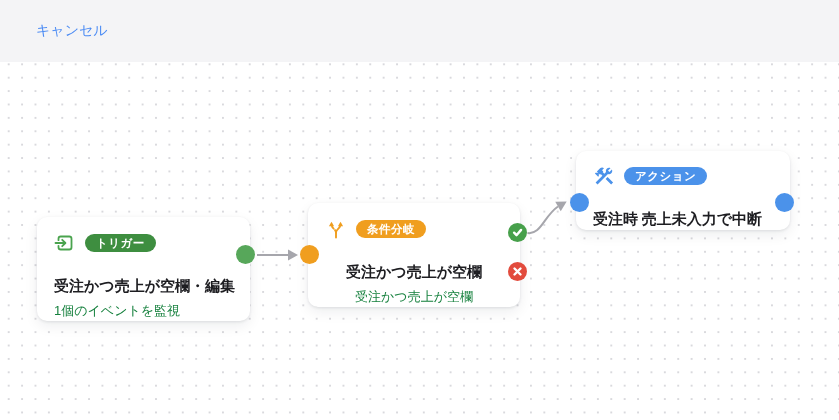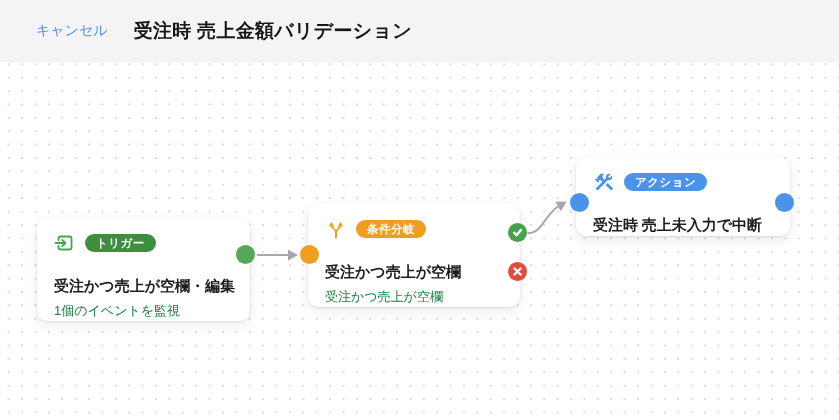--- a/index.html
+++ b/index.html
@@ -22,22 +22,22 @@
 
   .connectors { position:absolute; left:0; top:0; z-index:1; }
   .conn { fill:none; stroke:var(--connector-gray,#a6a6ac); stroke-width:2; }
   .connhead { fill:var(--connector-gray,#a6a6ac); }
 
   
   .card { position:absolute; background:#fff; border-radius:10px; z-index:2;
     box-shadow:0 1px 3px rgba(20,24,40,.10), 0 5px 14px rgba(20,24,40,.07);
     padding:15px 17px; cursor:pointer; }
   .card.trigger   { left:37px;  top:155px; width:213px; height:104px; }
-  .card.condition { left:308px; top:141px; width:212px; height:104px; }
-  .card.action    { left:576px; top:95px; width:214px; height:79px; padding-top:14px; }
+  .card.condition { left:308px; top:141px; width:212px; height:104px;text-align:center; }
+  .card.action    { left:576px; top:89px; width:214px; height:79px; padding-top:14px; }
 
   .card-row1 { display:flex; align-items:center; gap:9px; height:22px; }
   .nicon { display:inline-flex; width:22px; height:22px; }
   .badge { display:inline-flex; align-items:center; height:18px; padding:0 11px;
     border-radius:10px; color:#fff; font-size:11.5px; font-weight:600;
     letter-spacing:.5px; white-space:nowrap; }
   .badge-green  { background:var(--trigger-badge-green,#3e8e40); }
   .badge-orange { background:var(--orange,#f09e1f); }
   .badge-blue   { background:var(--blue,#4b92ea); }
 
@@ -70,21 +70,20 @@
   .branch-fill { fill:var(--orange,#f09e1f); }
   .constr-fill { fill:var(--blue,#4b92ea); }
   .port-glyph { stroke:#fff; stroke-width:2.4; fill:none; stroke-linecap:round;
     stroke-linejoin:round; }
 </style>
 </head>
 <body>
 
 <div class="header">
   <a class="cancel">キャンセル</a>
-  <div class="page-title">受注時 売上金額バリデーション</div>
 </div>
 
 <div class="canvas">
 
   <svg class="connectors" width="839" height="358" viewBox="0 0 839 358">
     <path class="conn" d="M257,193 L288,193"></path>
     <polygon class="connhead" points="288,187.5 298,193 288,198.5"></polygon>
     <path class="conn" d="M527.5,171 C541,173 544,154 558,144.5"></path>
     <polygon class="connhead" points="0,-5.5 10,0 0,5.5" transform="translate(558,144.5) rotate(-30)"></polygon>
   </svg>

